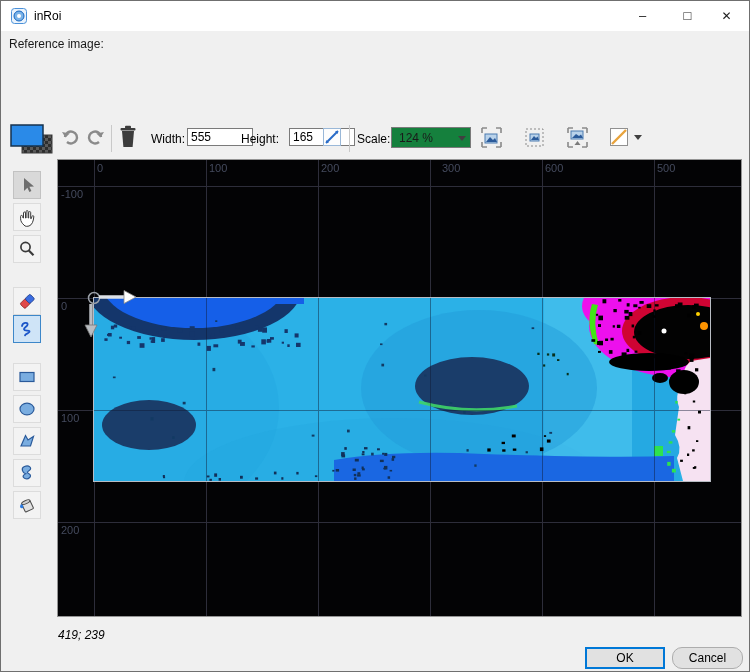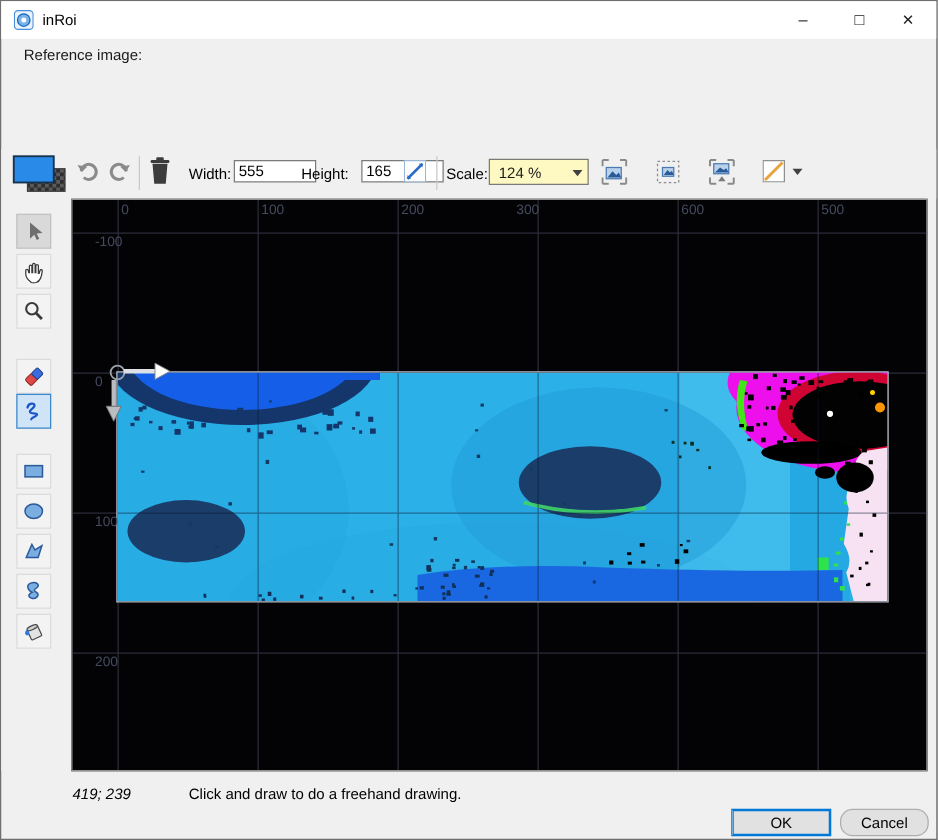--- a/index.html
+++ b/index.html
@@ -8,48 +8,48 @@
   #dialog{position:absolute;left:0;top:0;width:750px;height:672px;background:#f0f0f0;
     border:1px solid #6f6f6f;box-sizing:border-box;}
   
   #titlebar{position:absolute;left:0;top:0;width:100%;height:30px;background:#ffffff;}
   #app-icon{position:absolute;left:10px;top:7px;width:16px;height:16px;}
   #win-title{position:absolute;left:33px;top:8px;font-size:12px;color:#000;text-align:right;}
   .winbtn{position:absolute;top:0;width:45px;height:30px;text-align:center;line-height:30px;
     color:#1a1a1a;font-size:13px;}
   #btn-min{right:84px;}#btn-max{right:39px;}#btn-close{right:0px;font-size:12px;}
   
-  #ref-label{position:absolute;left:18px;top:36px;color:#1a1a1a;}
+  #ref-label{position:absolute;left:8px;top:36px;color:#1a1a1a;}
   #ref-box{position:absolute;left:8px;top:52px;width:731px;height:60px;background:#fff;
     border:1px solid #a9a9a9;box-sizing:border-box;}
   #ref-thumb{position:absolute;left:2px;top:2px;width:53px;height:54px;}
   #ref-noimage{position:absolute;left:62px;top:23px;color:#000;}
   
   #toolbar{position:absolute;left:0;top:118px;width:100%;height:40px;background:#f0f0f0;}
   .vsep{position:absolute;top:6px;width:1px;height:27px;background:#c9c9c9;}
   .tlabel{position:absolute;top:13px;color:#000;}
   .tinput{position:absolute;top:9px;height:18px;width:66px;border:1px solid #7a7a7a;background:#fff;
     font-family:"Liberation Sans",sans-serif;font-size:12px;padding:0 3px;box-sizing:border-box;}
   #scale-combo{position:absolute;left:390px;top:8px;width:80px;height:21px;border:1px solid #7a7a7a;
-    background:#fef9c3;box-sizing:border-box;}
+    background:#15803d;box-sizing:border-box;}
   #scale-value{position:absolute;left:7px;top:3px;}
   .caret{width:0;height:0;border-left:4px solid transparent;border-right:4px solid transparent;
     border-top:5px solid #404040;}
   .iconbtn{position:absolute;top:8px;width:21px;height:21px;}
   
   #toolpanel{position:absolute;left:0;top:158px;width:55px;height:458px;background:#f0f0f0;}
   .tool{position:absolute;left:12px;width:28px;height:28px;background:#f3f3f3;
     border:1px solid #dcdcdc;box-sizing:border-box;display:flex;align-items:center;justify-content:center;}
   .tool.disabled{background:#d9d9d9;border-color:#c2c2c2;}
   .tool.active{background:#cfe4f7;border-color:#3d87c9;}
   
   #canvas{position:absolute;left:56px;top:158px;width:685px;height:458px;background:#030305;
     border:1px solid #949494;box-sizing:border-box;overflow:hidden;}
   .rlx{position:absolute;top:2px;color:#454b5e;font-size:11px;z-index:3;}
-  .rly{position:absolute;left:18px;color:#454b5e;font-size:11px;z-index:3;text-align:center;}
+  .rly{position:absolute;left:3px;color:#454b5e;font-size:11px;z-index:3;text-align:center;}
   #gridsvg{position:absolute;left:0;top:0;z-index:1;}
   #imagesvg{position:absolute;left:36px;top:138px;z-index:2;outline:1px solid #b8bcc4;}
   #arrowsvg{position:absolute;left:16px;top:124px;z-index:4;}
   
   #status-coords{position:absolute;left:57px;top:627px;color:#000;font-style:italic;}
   #status-hint{position:absolute;left:150px;top:627px;color:#000;}
   .footbtn{position:absolute;top:646px;height:22px;background:#e1e1e1;border:1px solid #adadad;
     box-sizing:border-box;text-align:center;line-height:20px;font-size:12px;color:#000;}
   #ok-btn{left:584px;width:80px;border:1px solid #0078d7;box-shadow:inset 0 0 0 1px #0078d7;text-align:center;}
   #cancel-btn{left:671px;width:71px;border-radius:10px;}
@@ -211,21 +211,21 @@
         <line x1="0" y1="26.5" x2="685" y2="26.5"></line>
           <line x1="0" y1="138.5" x2="685" y2="138.5"></line>
         <line x1="0" y1="250.5" x2="685" y2="250.5"></line>
           <line x1="0" y1="362.5" x2="685" y2="362.5"></line>
       </g>
     </svg>
 
     <span class="rlx" style="left:39px">0</span>
     <span class="rlx" style="left:151px">100</span>
     <span class="rlx" style="left:263px">200</span>
-    <span class="rlx" style="left:355px">300</span>
+    <span class="rlx" style="left:384px">300</span>
     <span class="rlx" style="left:487px">600</span>
     <span class="rlx" style="left:599px">500</span>
     <span class="rly" style="top:28px">-100</span>
     <span class="rly" style="top:140px">0</span>
     <span class="rly" style="top:252px">100</span>
     <span class="rly" style="top:364px">200</span>
 
     <svg id="imagesvg" width="616" height="183" viewBox="0 0 616 183">
       <rect x="0" y="0" width="616" height="183" fill="#2bb1e7"></rect>
       <ellipse cx="55" cy="110" rx="130" ry="110" fill="#1ea2dd" opacity="0.3"></ellipse>
@@ -466,16 +466,15 @@
     <svg id="arrowsvg" width="80" height="75" viewBox="0 0 80 75">
       <circle cx="20" cy="14" r="5.5" fill="none" stroke="#9aa0a8" stroke-width="1.5"></circle>
       <line x1="25" y1="13" x2="50" y2="13" stroke="#dde1e6" stroke-width="3.5"></line>
       <polygon points="50,6.5 62,13 50,19.5" fill="#ffffff" stroke="#888888" stroke-width="0.8"></polygon>
       <line x1="17" y1="20" x2="17" y2="41" stroke="#b9bdc2" stroke-width="3.5"></line>
       <polygon points="11,41 23,41 17,53" fill="#b9bdc2" stroke="#777777" stroke-width="0.8"></polygon>
     </svg>
   </div>
 
   <div id="status-coords">419; 239</div>
-  <div id="status-hint">Click and draw to do a freehand drawing.</div>
   <div class="footbtn" id="ok-btn">OK</div>
   <div class="footbtn" id="cancel-btn">Cancel</div>
 </div>
 
 </body></html>

